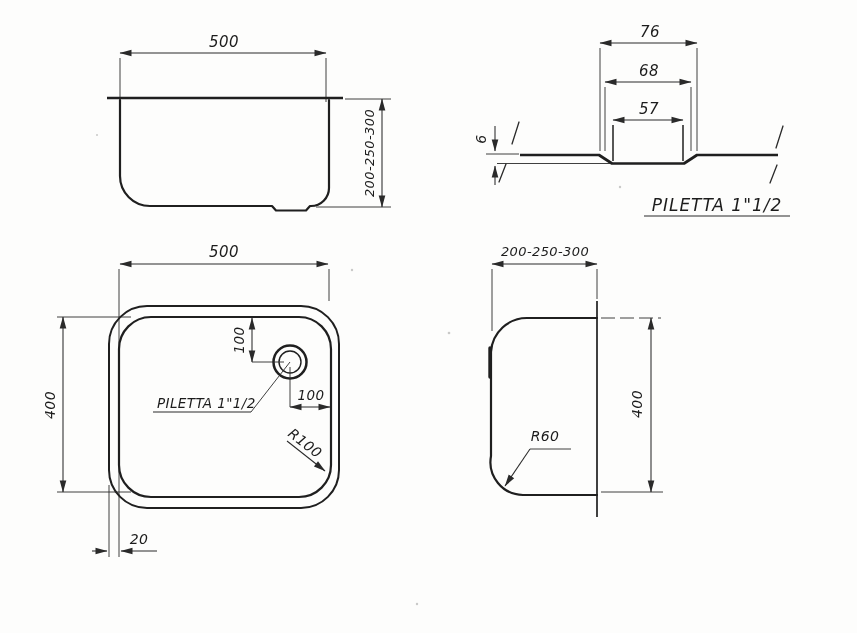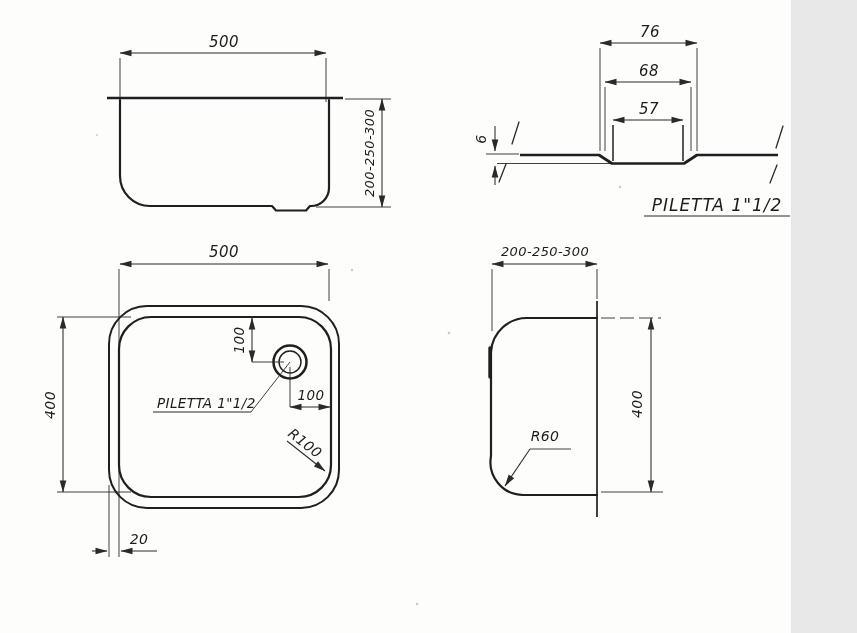--- a/index.html
+++ b/index.html
@@ -1,18 +1,18 @@
 <!DOCTYPE html>
 <html><head>
 <meta charset="utf-8">
 <style>
   html,body{margin:0;padding:0;background:#e8e8e8;}
   .sheet{
     position:relative;
-    width:791px;height:633px;
+    width:857px;height:633px;
     background:#fdfdfc;
     font-family:"DejaVu Sans", sans-serif;
     overflow:hidden;
   }
   svg{display:block;}
   .ln{stroke:#2a2a2a;stroke-width:1.05;fill:none;}
   .thin{stroke:#2a2a2a;stroke-width:0.9;fill:none;}
   .thick{stroke:#1f1f1f;stroke-width:2.2;fill:none;stroke-linejoin:round;stroke-linecap:round;}
   .rim{stroke:#1f1f1f;stroke-width:2.7;fill:none;stroke-linecap:butt;}
   .holeedge{stroke:#1f1f1f;stroke-width:1.5;fill:none;}

